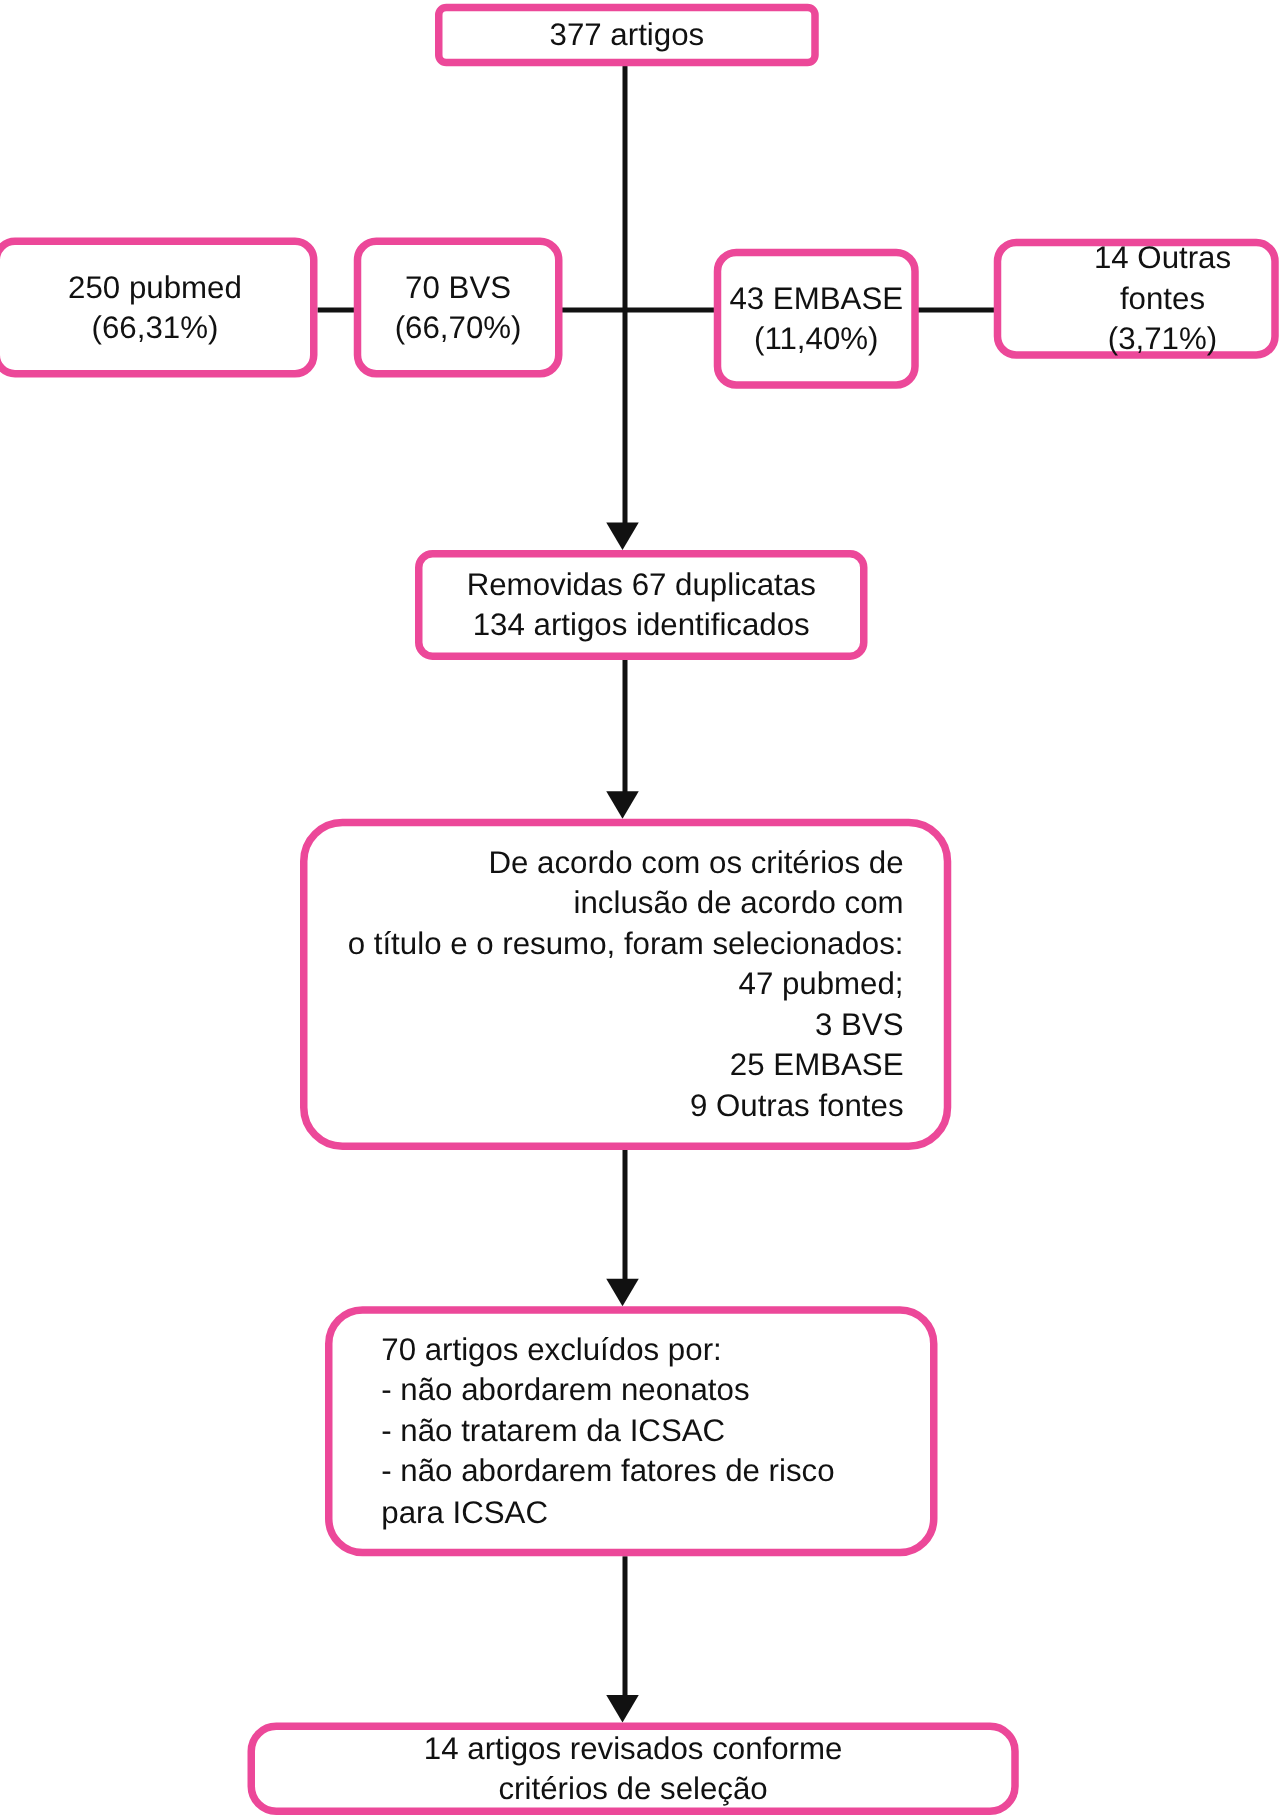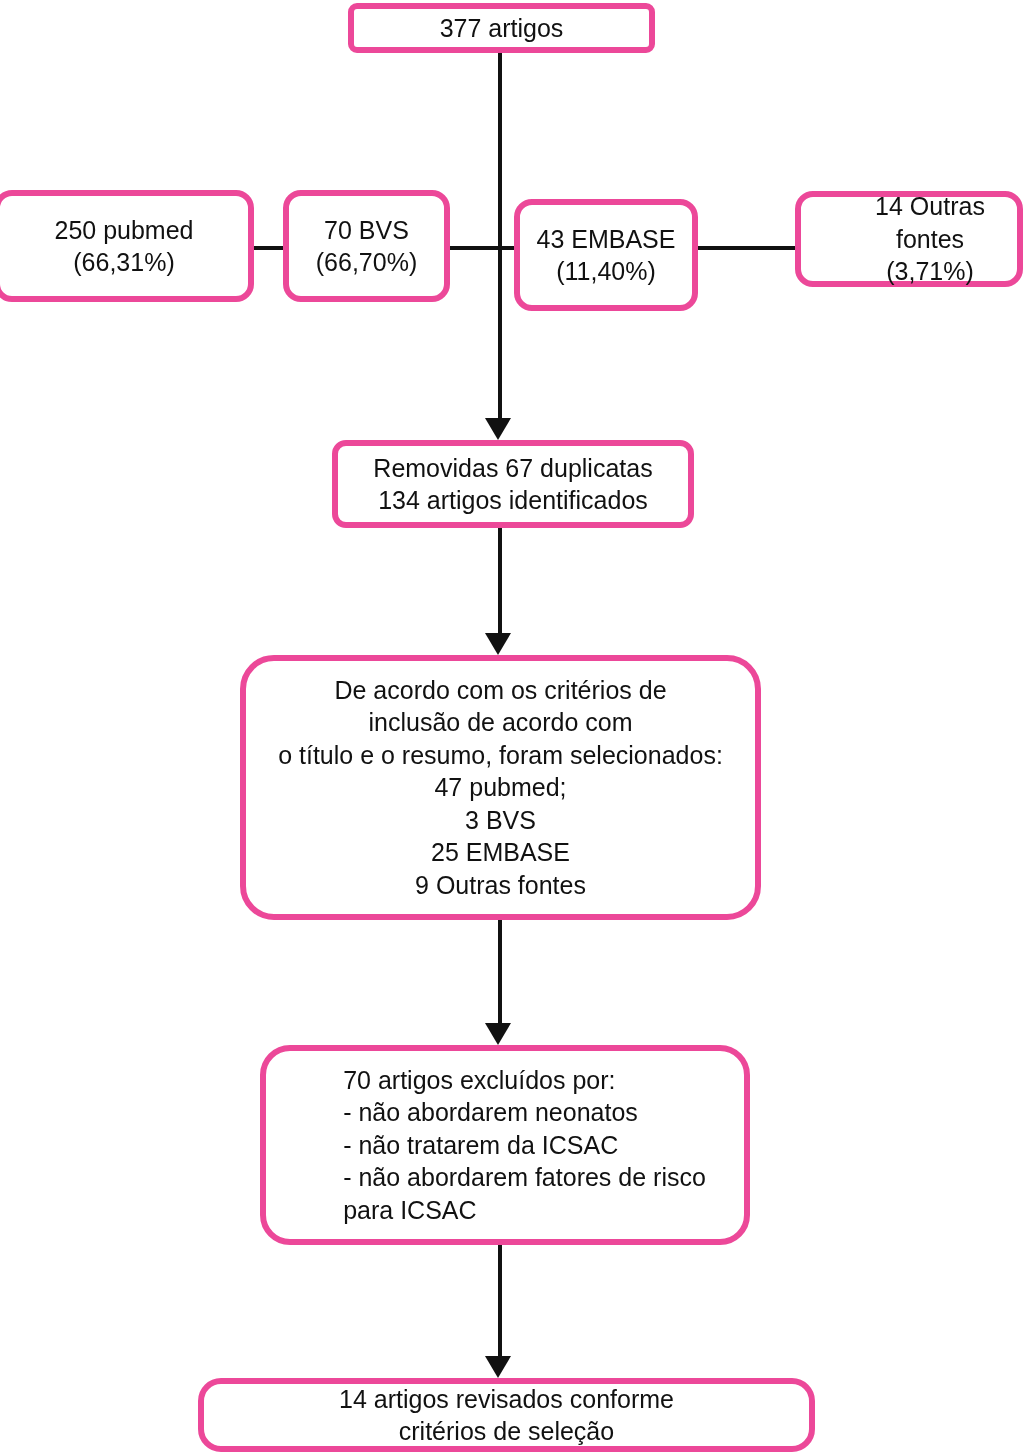--- a/index.html
+++ b/index.html
@@ -43,40 +43,41 @@
   }
   #node-pubmed {
     left: -6px; top: 190px; width: 260px; height: 112px;
     border-radius: 18px;
   }
   #node-bvs {
     left: 283px; top: 190px; width: 167px; height: 112px;
     border-radius: 18px;
   }
   #node-embase {
-    left: 514px; top: 199px; width: 184px; height: 112px;
+    left: 571px; top: 199px; width: 164px; height: 112px;
     border-radius: 18px;
   }
   #node-outras {
     left: 795px; top: 191px; width: 228px; height: 96px;
     border-radius: 18px;
     padding-left: 42px;
   }
   #node-duplicates {
     left: 332px; top: 440px; width: 362px; height: 88px;
     border-radius: 14px;
   }
   #node-criteria {
     left: 240px; top: 655px; width: 521px; height: 265px;
     border-radius: 34px;
+    text-align: right;
   }
   #node-excluded {
     left: 260px; top: 1045px; width: 490px; height: 200px;
     border-radius: 30px;
-    justify-content: center;
+    justify-content: flex-start;
     text-align: left;
   }
   #node-excluded .txt {
     padding-left: 39px;
   }
   #node-final {
     left: 198px; top: 1378px; width: 617px; height: 74px;
     border-radius: 23px;
   }
 

